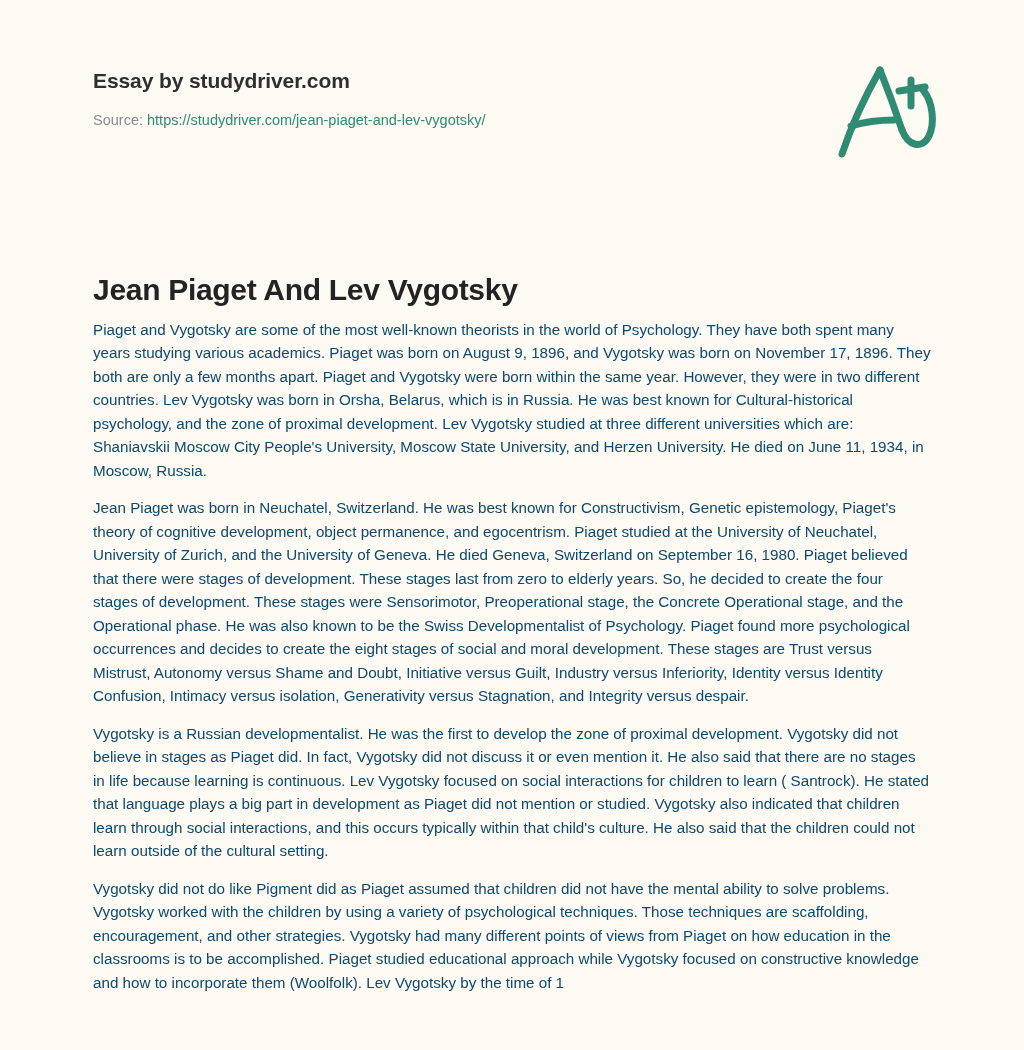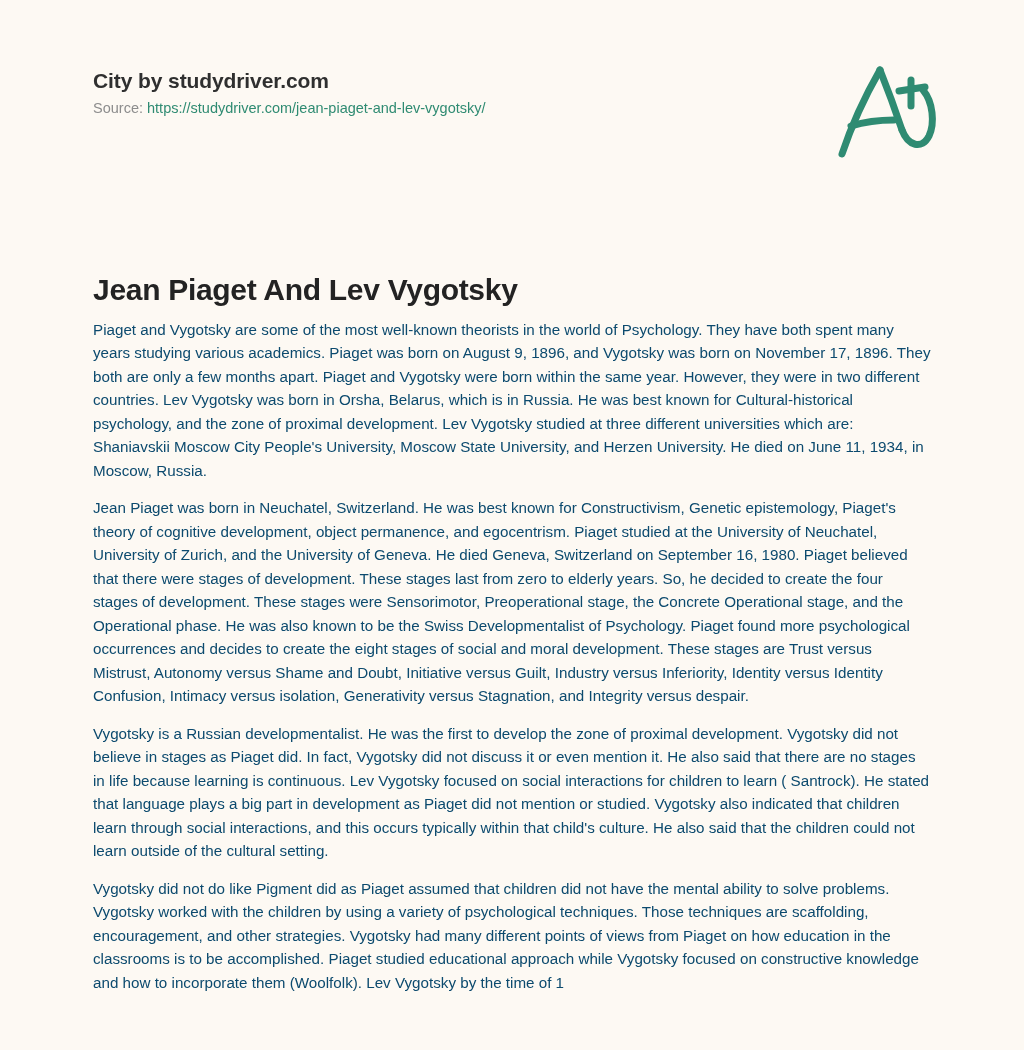--- a/index.html
+++ b/index.html
@@ -33,21 +33,21 @@
 
   .brand-line {
     font-size: 21px;
     font-weight: 700;
     color: #2f2f2f;
     letter-spacing: -0.1px;
     line-height: 1.25;
   }
 
   .source-line {
-    margin-top: 5px;
+    margin-top: 17px;
     font-size: 14.5px;
     line-height: 1.3;
     color: #8d8d8d;
     white-space: nowrap;
   }
   .source-label { color: #8d8d8d; }
   .source-url {
     color: #2f8b72;
     text-decoration: none;
   }
@@ -91,21 +91,21 @@
     text-align: left;
   }
   .body-copy p:last-child { margin-bottom: 0; }
 </style>
 </head>
 <body>
 
 <div class="page">
 
   <div class="header">
-    <div class="brand-line">City by studydriver.com</div>
+    <div class="brand-line">Essay by studydriver.com</div>
     <div class="source-line">
       <span class="source-label">Source:</span>
       <a class="source-url" href="#">https://studydriver.com/jean-piaget-and-lev-vygotsky/</a>
     </div>
   </div>
 
   <div class="logo">
     <svg viewBox="0 0 112 104" xmlns="http://www.w3.org/2000/svg">
       <g fill="none" stroke="#2f8b72" stroke-linecap="round" stroke-linejoin="round">
 

